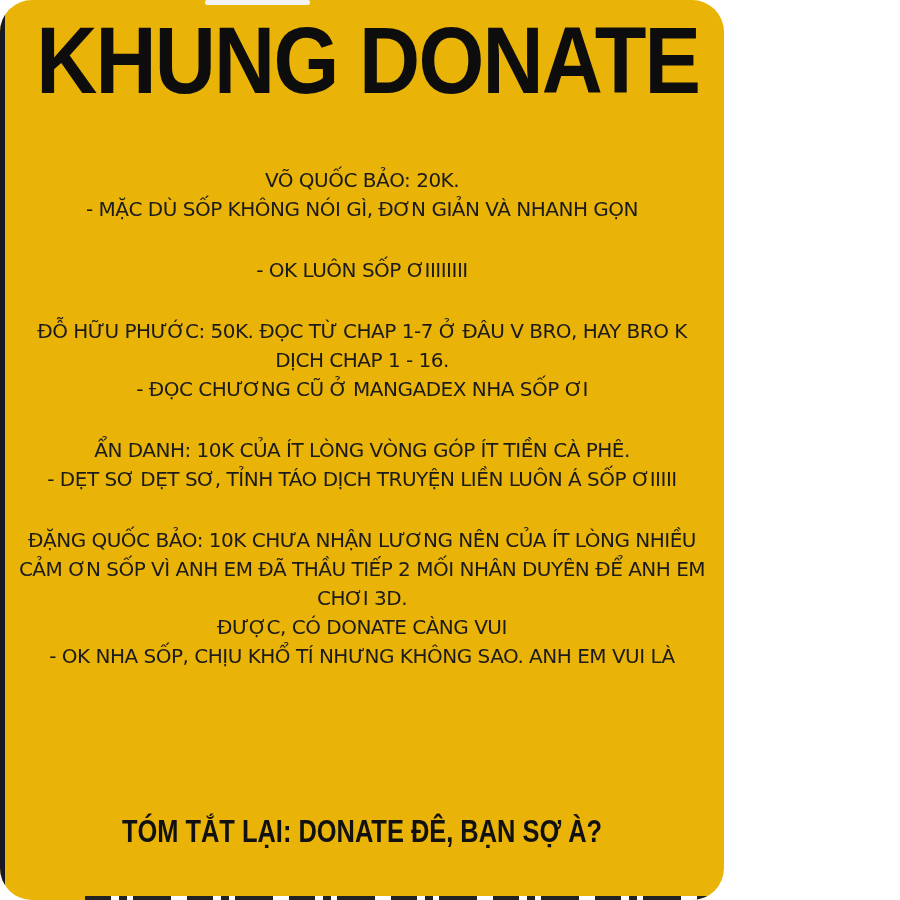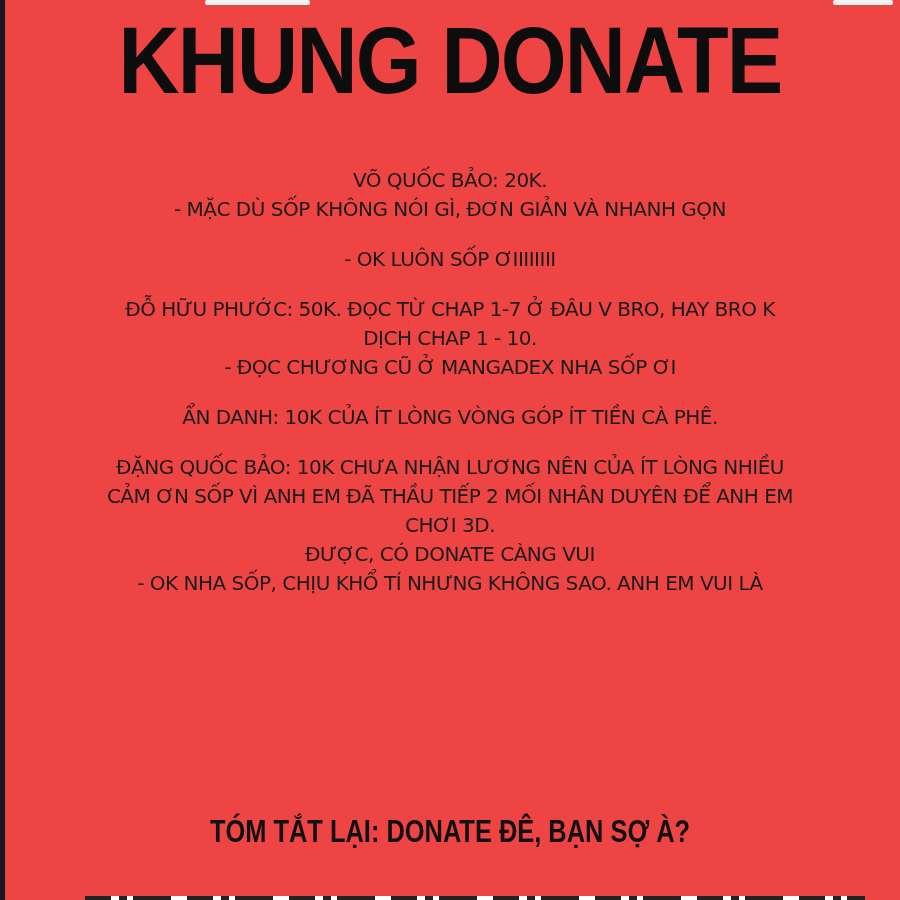--- a/index.html
+++ b/index.html
@@ -4,24 +4,25 @@
 <style>
   * { margin: 0; padding: 0; box-sizing: border-box; }
   html, body { width: 900px; height: 900px; }
   body {
     background: #ffffff;
     font-family: "DejaVu Sans", sans-serif;
     overflow: hidden;
   }
   .page {
     position: relative;
-    width: 900px;
+    width: 724px;
     height: 900px;
-    background: #ef4444;
+    background: #eab308;
     overflow: hidden;
+    border-radius: 32px;
   }
   
   .left-strip {
     position: absolute;
     left: 0; top: 0;
     width: 5px; height: 900px;
     background: #181824;
   }
   
   .top-remnant {
@@ -49,21 +50,21 @@
     transform-origin: 50% 50%;
     white-space: nowrap;
   }
 
   .donations {
     position: absolute;
     top: 166px;
     left: 0; right: 0;
     display: flex;
     flex-direction: column;
-    gap: 21px;
+    gap: 32px;
   }
   .donation-block { text-align: center; }
   .donation-line {
     font-size: 20px;
     line-height: 29px;
     letter-spacing: -0.5px;
     color: #1b1b1b;
     white-space: nowrap;
     text-align: center;
   }
@@ -118,26 +119,27 @@
       <div class="donation-line">VÕ QUỐC BẢO: 20K.</div>
       <div class="donation-line">- MẶC DÙ SỐP KHÔNG NÓI GÌ, ĐƠN GIẢN VÀ NHANH GỌN</div>
     </div>
 
     <div class="donation-block">
       <div class="donation-line">- OK LUÔN SỐP ƠIIIIIIII</div>
     </div>
 
     <div class="donation-block">
       <div class="donation-line">ĐỖ HỮU PHƯỚC: 50K. ĐỌC TỪ CHAP 1-7 Ở ĐÂU V BRO, HAY BRO K</div>
-      <div class="donation-line">DỊCH CHAP 1 - 10.</div>
+      <div class="donation-line">DỊCH CHAP 1 - 16.</div>
       <div class="donation-line">- ĐỌC CHƯƠNG CŨ Ở MANGADEX NHA SỐP ƠI</div>
     </div>
 
     <div class="donation-block">
       <div class="donation-line">ẨN DANH: 10K CỦA ÍT LÒNG VÒNG GÓP ÍT TIỀN CÀ PHÊ.</div>
+      <div class="donation-line">- DẸT SƠ DẸT SƠ, TỈNH TÁO DỊCH TRUYỆN LIỀN LUÔN Á SỐP ƠIIIII</div>
     </div>
 
     <div class="donation-block">
       <div class="donation-line">ĐẶNG QUỐC BẢO: 10K CHƯA NHẬN LƯƠNG NÊN CỦA ÍT LÒNG NHIỀU</div>
       <div class="donation-line">CẢM ƠN SỐP VÌ ANH EM ĐÃ THẦU TIẾP 2 MỐI NHÂN DUYÊN ĐỂ ANH EM</div>
       <div class="donation-line">CHƠI 3D.</div>
       <div class="donation-line">ĐƯỢC, CÓ DONATE CÀNG VUI</div>
       <div class="donation-line">- OK NHA SỐP, CHỊU KHỔ TÍ NHƯNG KHÔNG SAO. ANH EM VUI LÀ</div>
     </div>
 

